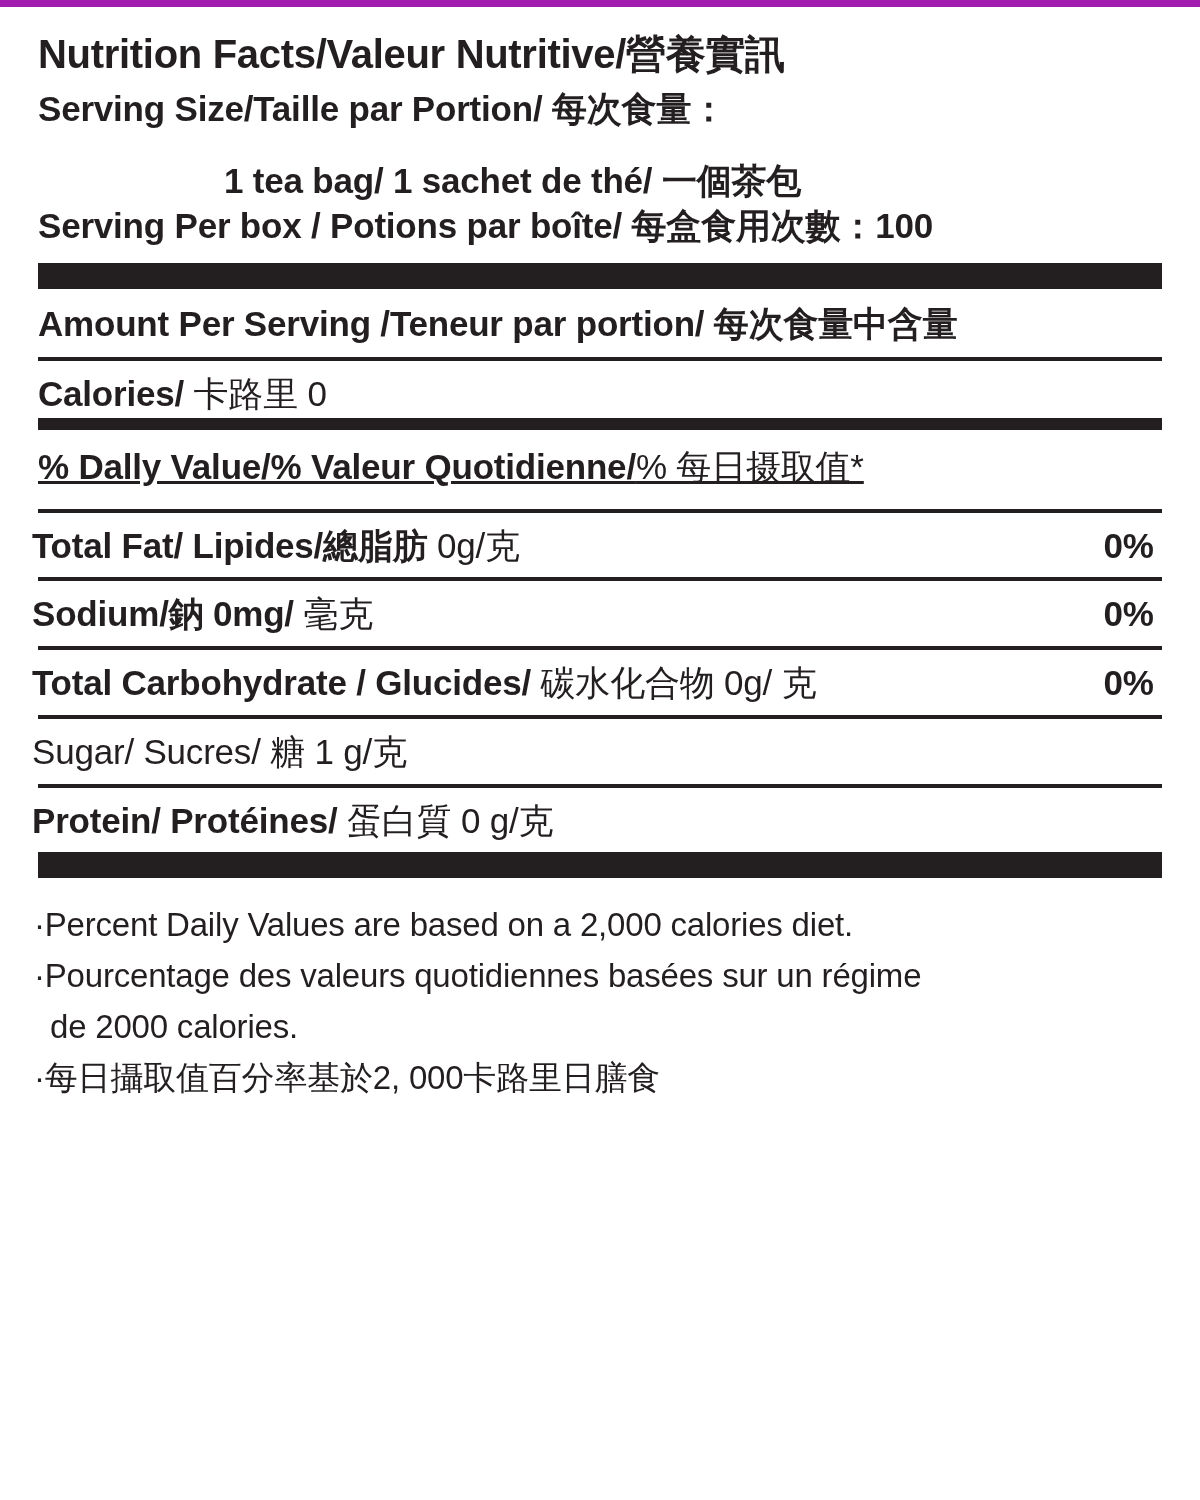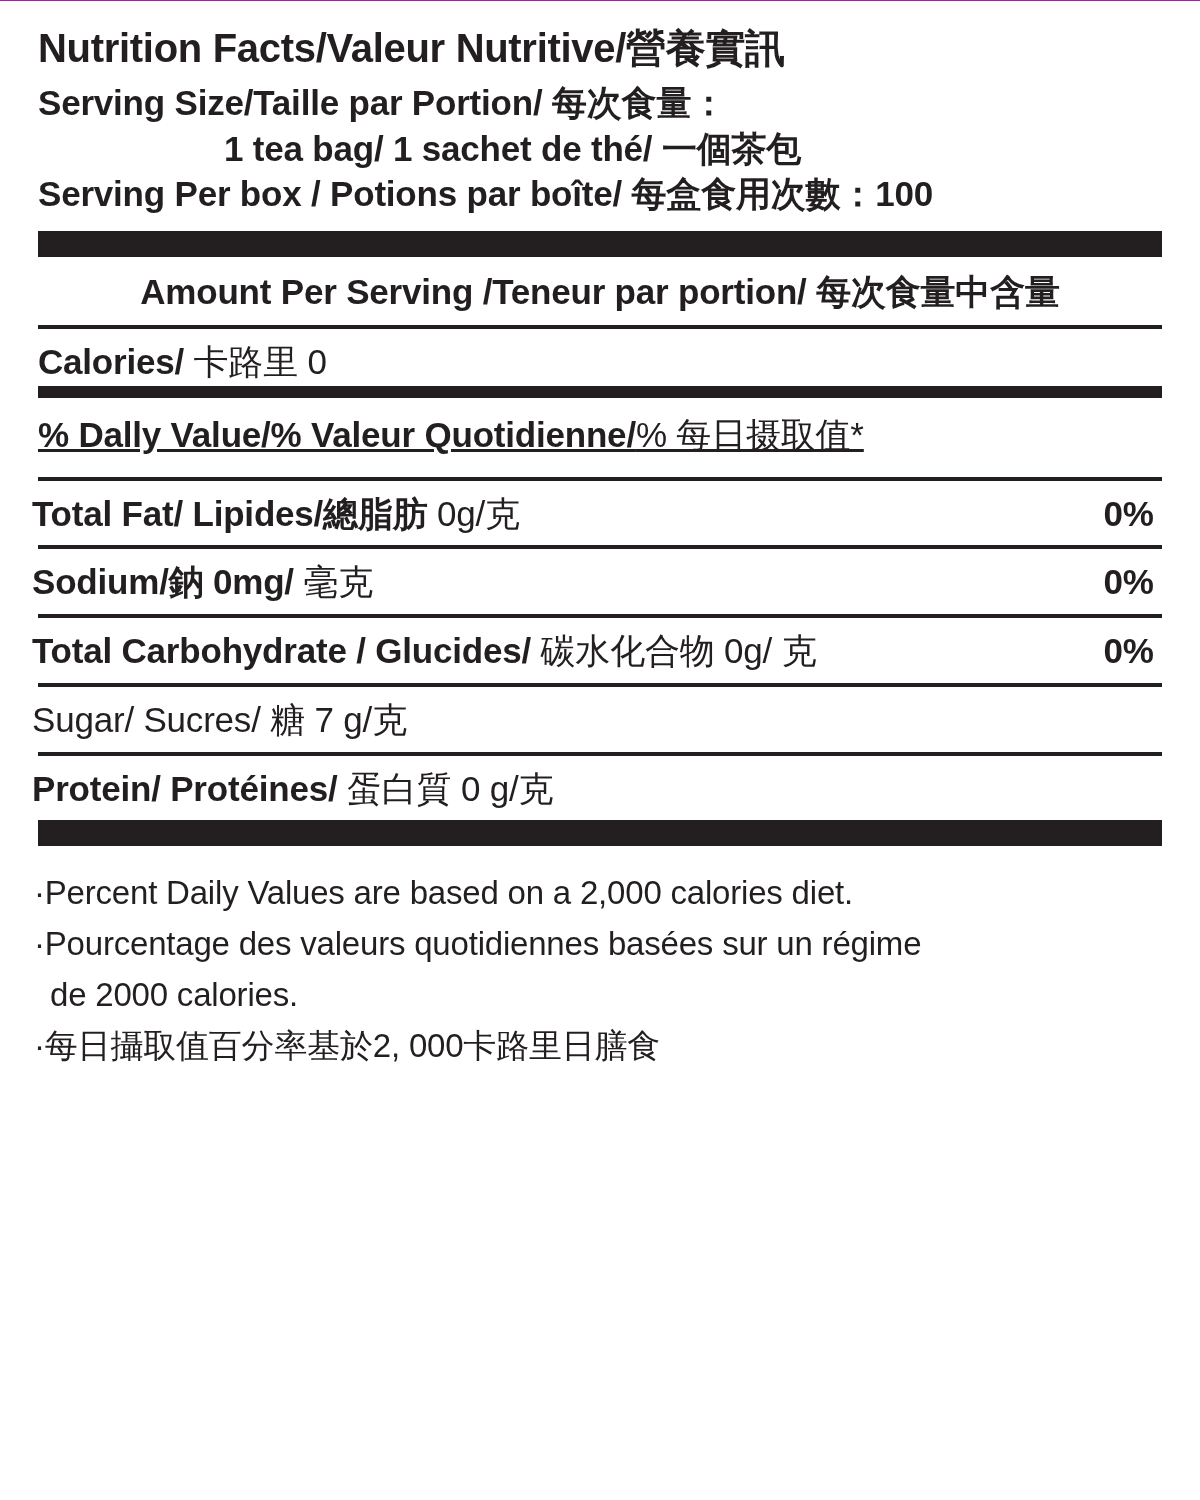--- a/index.html
+++ b/index.html
@@ -13,21 +13,21 @@
     font-family: "Liberation Sans", sans-serif;
     color: #231f20;
     overflow: hidden;
   }
   .panel {
     position: relative;
     width: 1200px;
     height: 1148px;
     box-sizing: border-box;
     background: #ffffff;
-    border-top: 1px solid #a21caf;
+    border-top: 7px solid #a21caf;
   }
 
   
   .rule-thin {
     height: 4px;
     background: #231f20;
     margin: 0 38px;
   }
   .rule-thick {
     height: 26px;
@@ -53,20 +53,21 @@
   }
   .serving-line {
     font-size: 35px;
     font-weight: bold;
     line-height: 1.30;
     margin: 0;
     letter-spacing: -0.2px;
   }
   .serving-line.indent {
     padding-left: 186px;
+    margin-top: 26px;
   }
 
   .row {
     padding: 12px 38px 10px 32px;
     display: flex;
     align-items: baseline;
     justify-content: space-between;
   }
   .row .label {
     font-size: 35px;
@@ -75,21 +76,21 @@
   }
   .row .dv {
     font-size: 35px;
     font-weight: bold;
     white-space: nowrap;
     padding-right: 8px;
   }
   .b { font-weight: bold; }
   .n { font-weight: normal; }
 
-  .amount-row { padding: 14px 38px 12px 38px; justify-content: center; }
+  .amount-row { padding: 14px 38px 12px 38px; }
   .calories-row { padding: 12px 38px 2px 38px; }
   .dv-head-row { padding: 16px 38px 20px 38px; text-decoration: underline; }
 
   .footnotes {
     padding: 18px 34px 10px 34px;
     font-size: 33px;
     line-height: 1.30;
     letter-spacing: -0.2px;
   }
   .footnotes p {
@@ -145,21 +146,21 @@
   <div class="rule-thin"></div>
 
   <div class="row">
     <div class="label"><span class="b">Total Carbohydrate / Glucides/</span><span class="n"> 碳水化合物 0g/ 克</span></div>
     <div class="dv">0%</div>
   </div>
 
   <div class="rule-thin"></div>
 
   <div class="row">
-    <div class="label"><span class="b"></span><span class="n">Sugar/ Sucres/ 糖  7 g/克</span></div>
+    <div class="label"><span class="b"></span><span class="n">Sugar/ Sucres/ 糖  1 g/克</span></div>
     <div class="dv"></div>
   </div>
 
   <div class="rule-thin"></div>
 
   <div class="row">
     <div class="label"><span class="b">Protein/ Protéines/</span><span class="n"> 蛋白質  0 g/克</span></div>
     <div class="dv"></div>
   </div>
 

